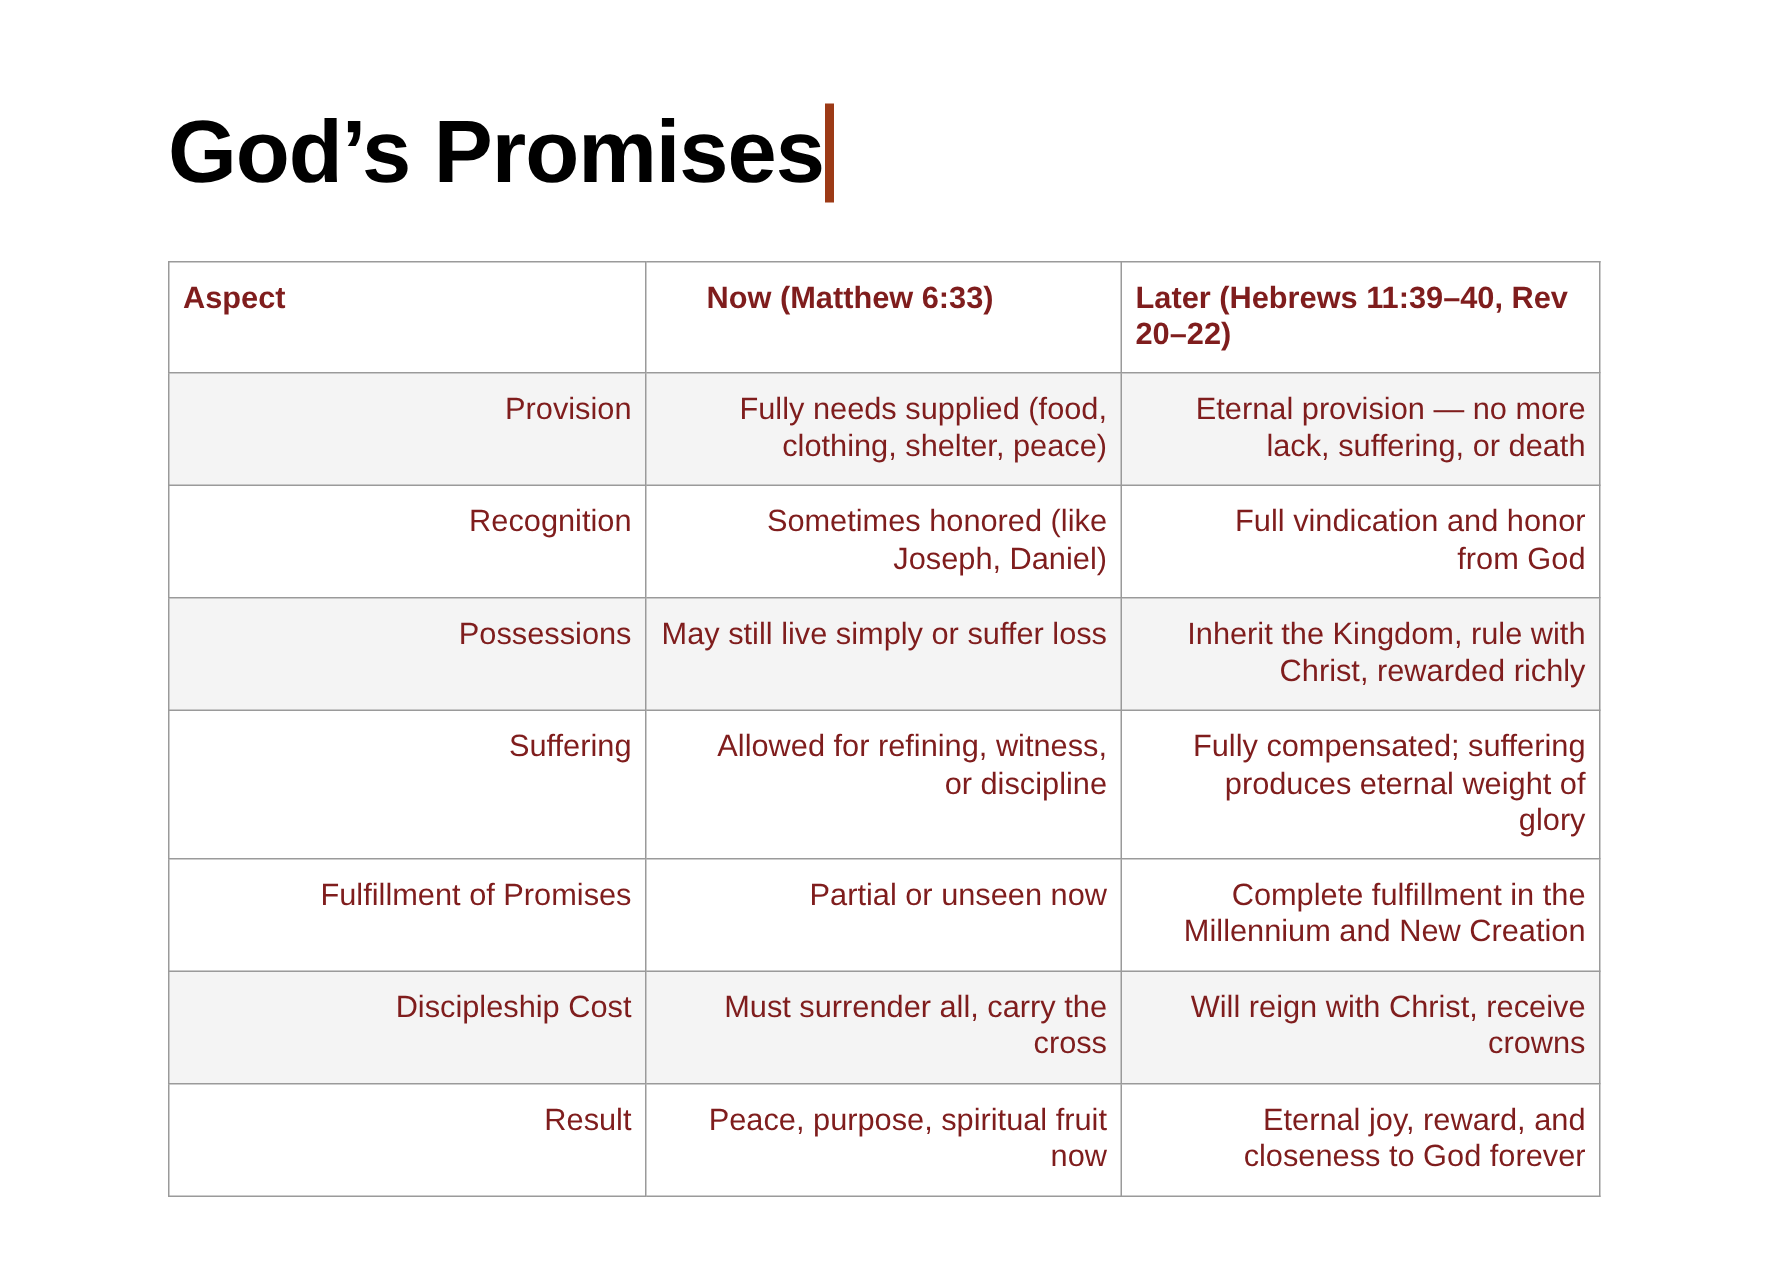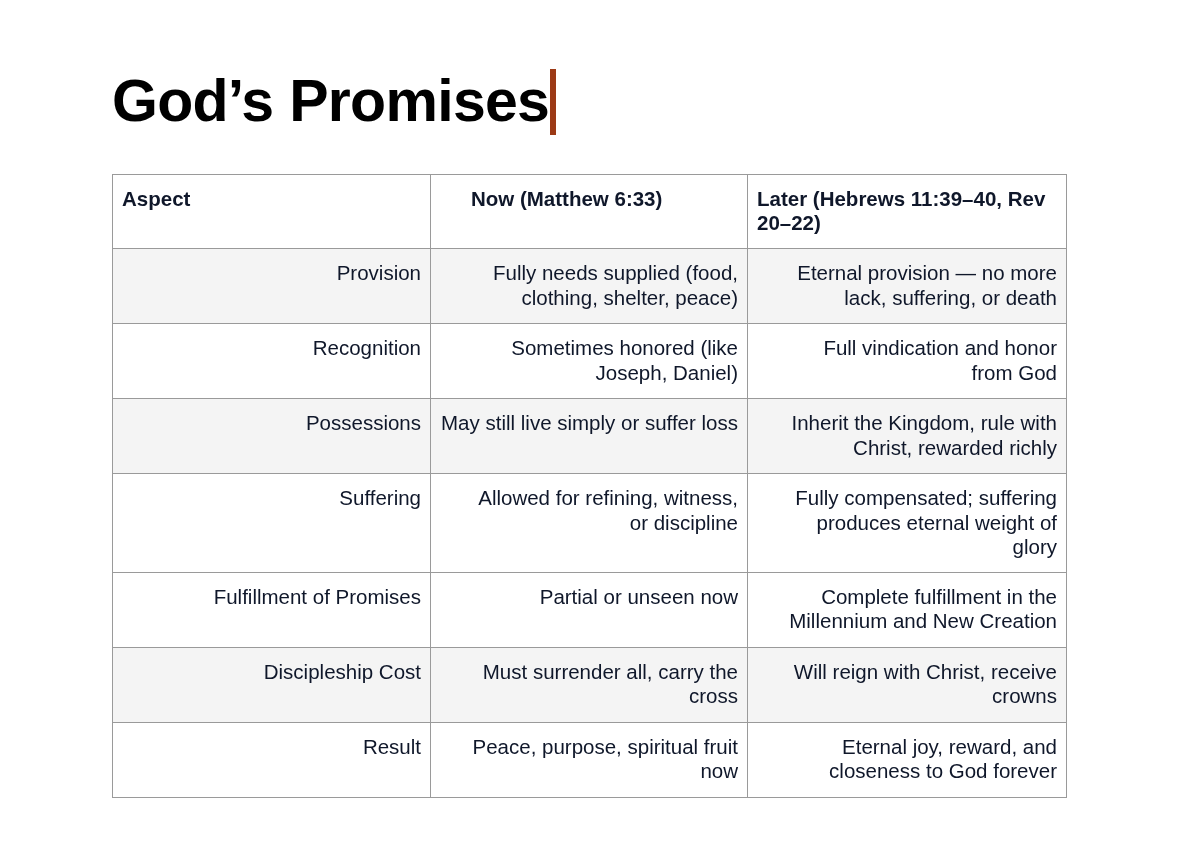--- a/index.html
+++ b/index.html
@@ -67,21 +67,21 @@
   table.cmp col.c2 { width: 317px; }
   table.cmp col.c3 { width: 319px; }
 
   table.cmp th,
   table.cmp td {
     border: 1px solid #9a9a9a;
     vertical-align: top;
     padding: 12px 9px 13px 9px;
     font-size: 20.5px;
     line-height: 1.18;
-    color: #0f172a;
+    color: #7f1d1d;
     text-align: left;
   }
   table.cmp th {
     font-weight: bold;
     background: #ffffff;
     height: 44px;
   }
   table.cmp tbody tr.shade td {
     background: #f4f4f4;
   }

